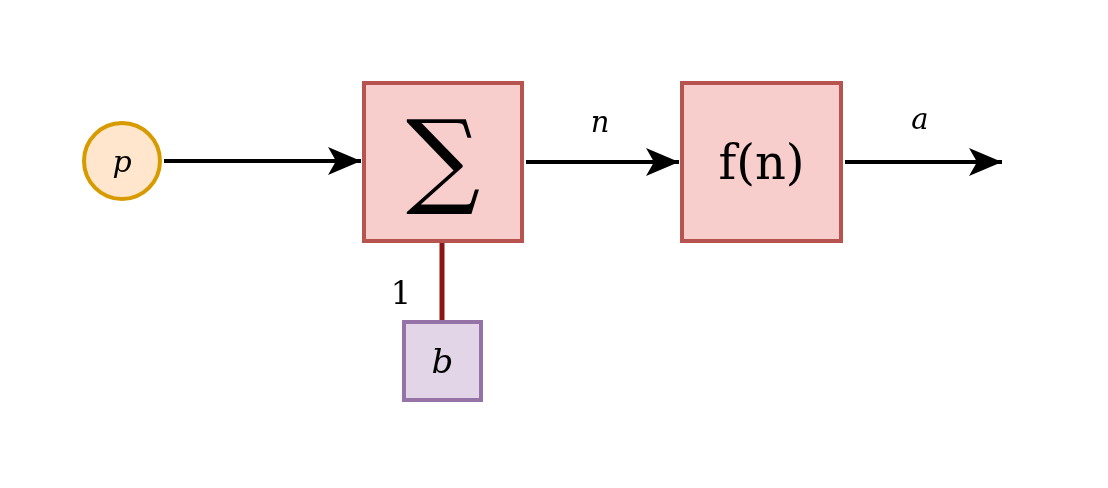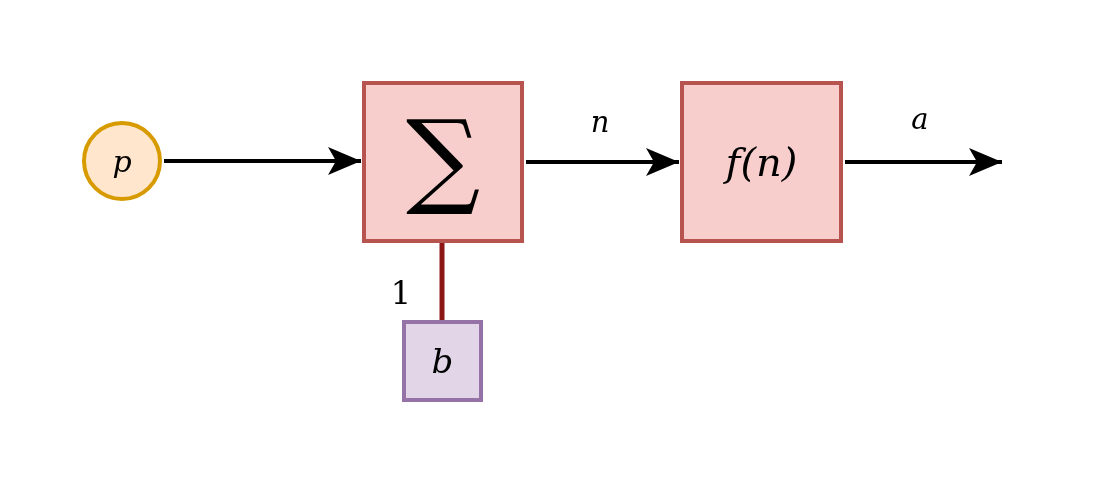--- a/index.html
+++ b/index.html
@@ -45,22 +45,21 @@
     background: #F8CECC;
     font-size: 104px;
     line-height: 1;
     padding-bottom: 8px;
   }
   .node-transfer {
     left: 680px; top: 81px;
     width: 163px; height: 162px;
     border: 4px solid #B85450;
     background: #F8CECC;
-    font-style: italic;
-    font-size: 40px;
+    font-size: 48px;
   }
   .node-bias {
     left: 402px; top: 320px;
     width: 81px; height: 82px;
     border: 4px solid #9673A6;
     background: #E1D5E7;
     font-style: italic;
     font-size: 34px;
   }
   .edge-label {

